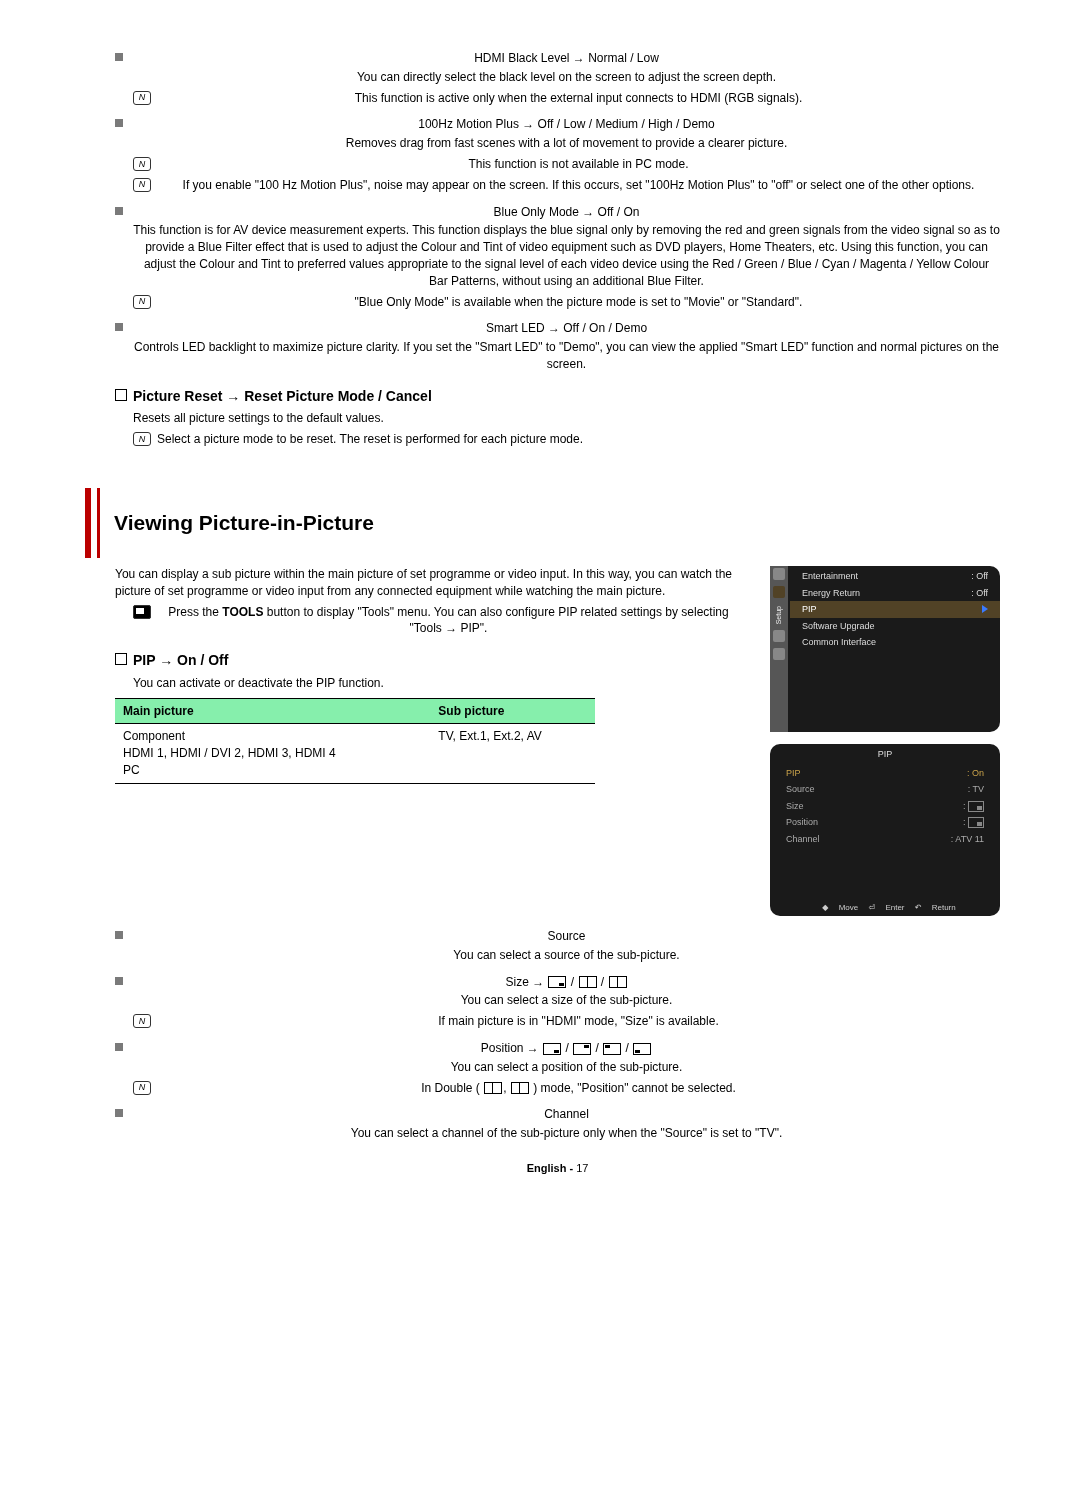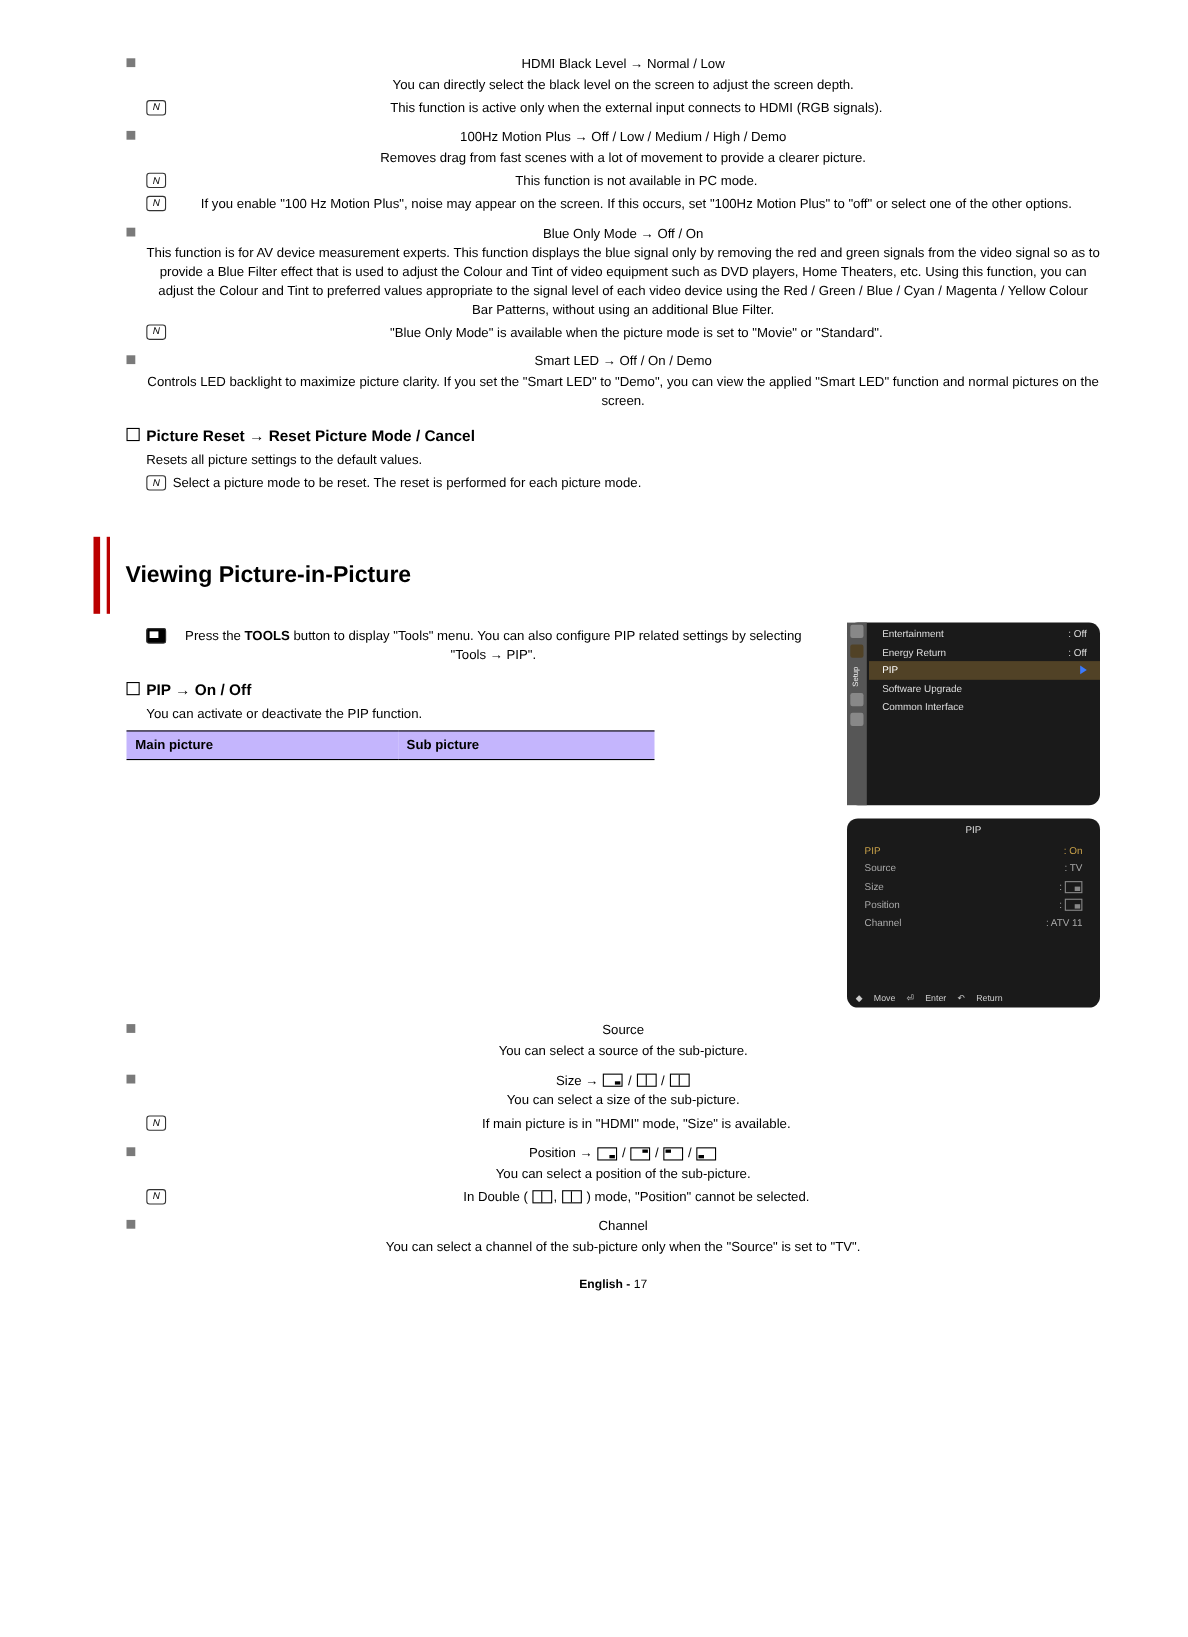--- a/index.html
+++ b/index.html
@@ -71,36 +71,36 @@
   .triangle-r {
     width: 0; height: 0; border-top: 4px solid transparent;
     border-bottom: 4px solid transparent; border-left: 6px solid #3a7aff; margin-top: 2px;
   }
   .osd2 { margin-top: 12px; height: 172px; }
   .osd2 .title { text-align: center; padding: 4px 0; }
   .osd2 .rows { padding: 0 10px; }
   .osd2 .mrow { color: #aaa; }
   .osd2 .mrow.sel2 { color: #C9A24A; }
   .osd2 .footer {
-    position: absolute; bottom: 0; left: 0; right: 0; text-align: left;
-    font-size: 8px; padding: 3px 0; color: #ccc;
+    position: absolute; bottom: 0; left: 0; right: 0; text-align: center;
+    font-size: 8px; padding: 3px 22px; color: #ccc;
   }
   .footer span { margin-left: 8px; }
   .posicon, .sizeicon {
     display: inline-block; width: 14px; height: 9px; border: 1px solid #888; position: relative;
     vertical-align: middle;
   }
   .posicon:after {
     content: ""; position: absolute; width: 5px; height: 4px; background: #888;
   }
   .br:after { right: 1px; bottom: 1px; }
   .table { margin-top: 6px; border-collapse: collapse; width: 480px; }
   .table th {
     text-align: left; padding: 4px 8px; font-size: 12px;
-    border-top: 1px solid #000; border-bottom: 1px solid #000; background: #c4b5fd;
+    border-top: 1px solid #000; border-bottom: 1px solid #000; background: #86efac;
   }
   .table td { padding: 4px 8px; border-bottom: 1px solid #000; vertical-align: top; }
   .picon {
     display: inline-block; width: 16px; height: 10px; border: 1px solid #000; position: relative;
     vertical-align: middle; margin: 0 1px;
   }
   .picon.small:after { content:""; position:absolute; right:1px; bottom:1px; width:5px; height:3px; background:#000; }
   .picon.half:after { content:""; position:absolute; right:0; top:0; bottom:0; width:8px; border-left:1px solid #000; }
   .picon.split:before { content:""; position:absolute; left:7px; top:0; bottom:0; width:1px; background:#000; }
   .picon.tl:after { content:""; position:absolute; left:1px; top:1px; width:5px; height:3px; background:#000; }
@@ -144,35 +144,44 @@
 <div class="sectionbar">
   <div class="redbar"></div>
   <div class="redthin"></div>
   <div class="secintro">
     <div class="sectitle">Viewing Picture-in-Picture</div>
   </div>
 </div>
 
 <div class="pip-row">
   <div class="pip-left">
+    <div>You can display a sub picture within the main picture of set programme or video input. In this way, you can watch the picture of set programme or video input from any connected equipment while watching the main picture.</div>
     <div class="note"><span class="nicon">N</span></div>
     <div class="toolrow">
       <span class="toolicon"></span>
       <span>Press the </span><b>TOOLS</b><span> button to display "Tools" menu. You can also configure PIP related settings by selecting "Tools → PIP".</span>
     </div>
 
     <div class="qhead"><span class="qmark"></span><span>PIP → On / Off</span></div>
     <div class="sqdesc">You can activate or deactivate the PIP function.</div>
 
     <table class="table">
       <tbody>
           <tr>
             <th>Main picture</th>
             <th>Sub picture</th>
           </tr>
+      <tr>
+        <td>
+          <div>Component</div>
+          <div>HDMI 1, HDMI / DVI 2, HDMI 3, HDMI 4</div>
+          <div>PC</div>
+        </td>
+        <td>TV, Ext.1, Ext.2, AV</td>
+      </tr>
     </tbody>
       </table>
   </div>
 
   <div>
     <div class="osd1">
       <div class="leftstrip">
         <div class="sic"></div>
         <div class="sic active"></div>
         <div class="vtxt">Setup</div>

